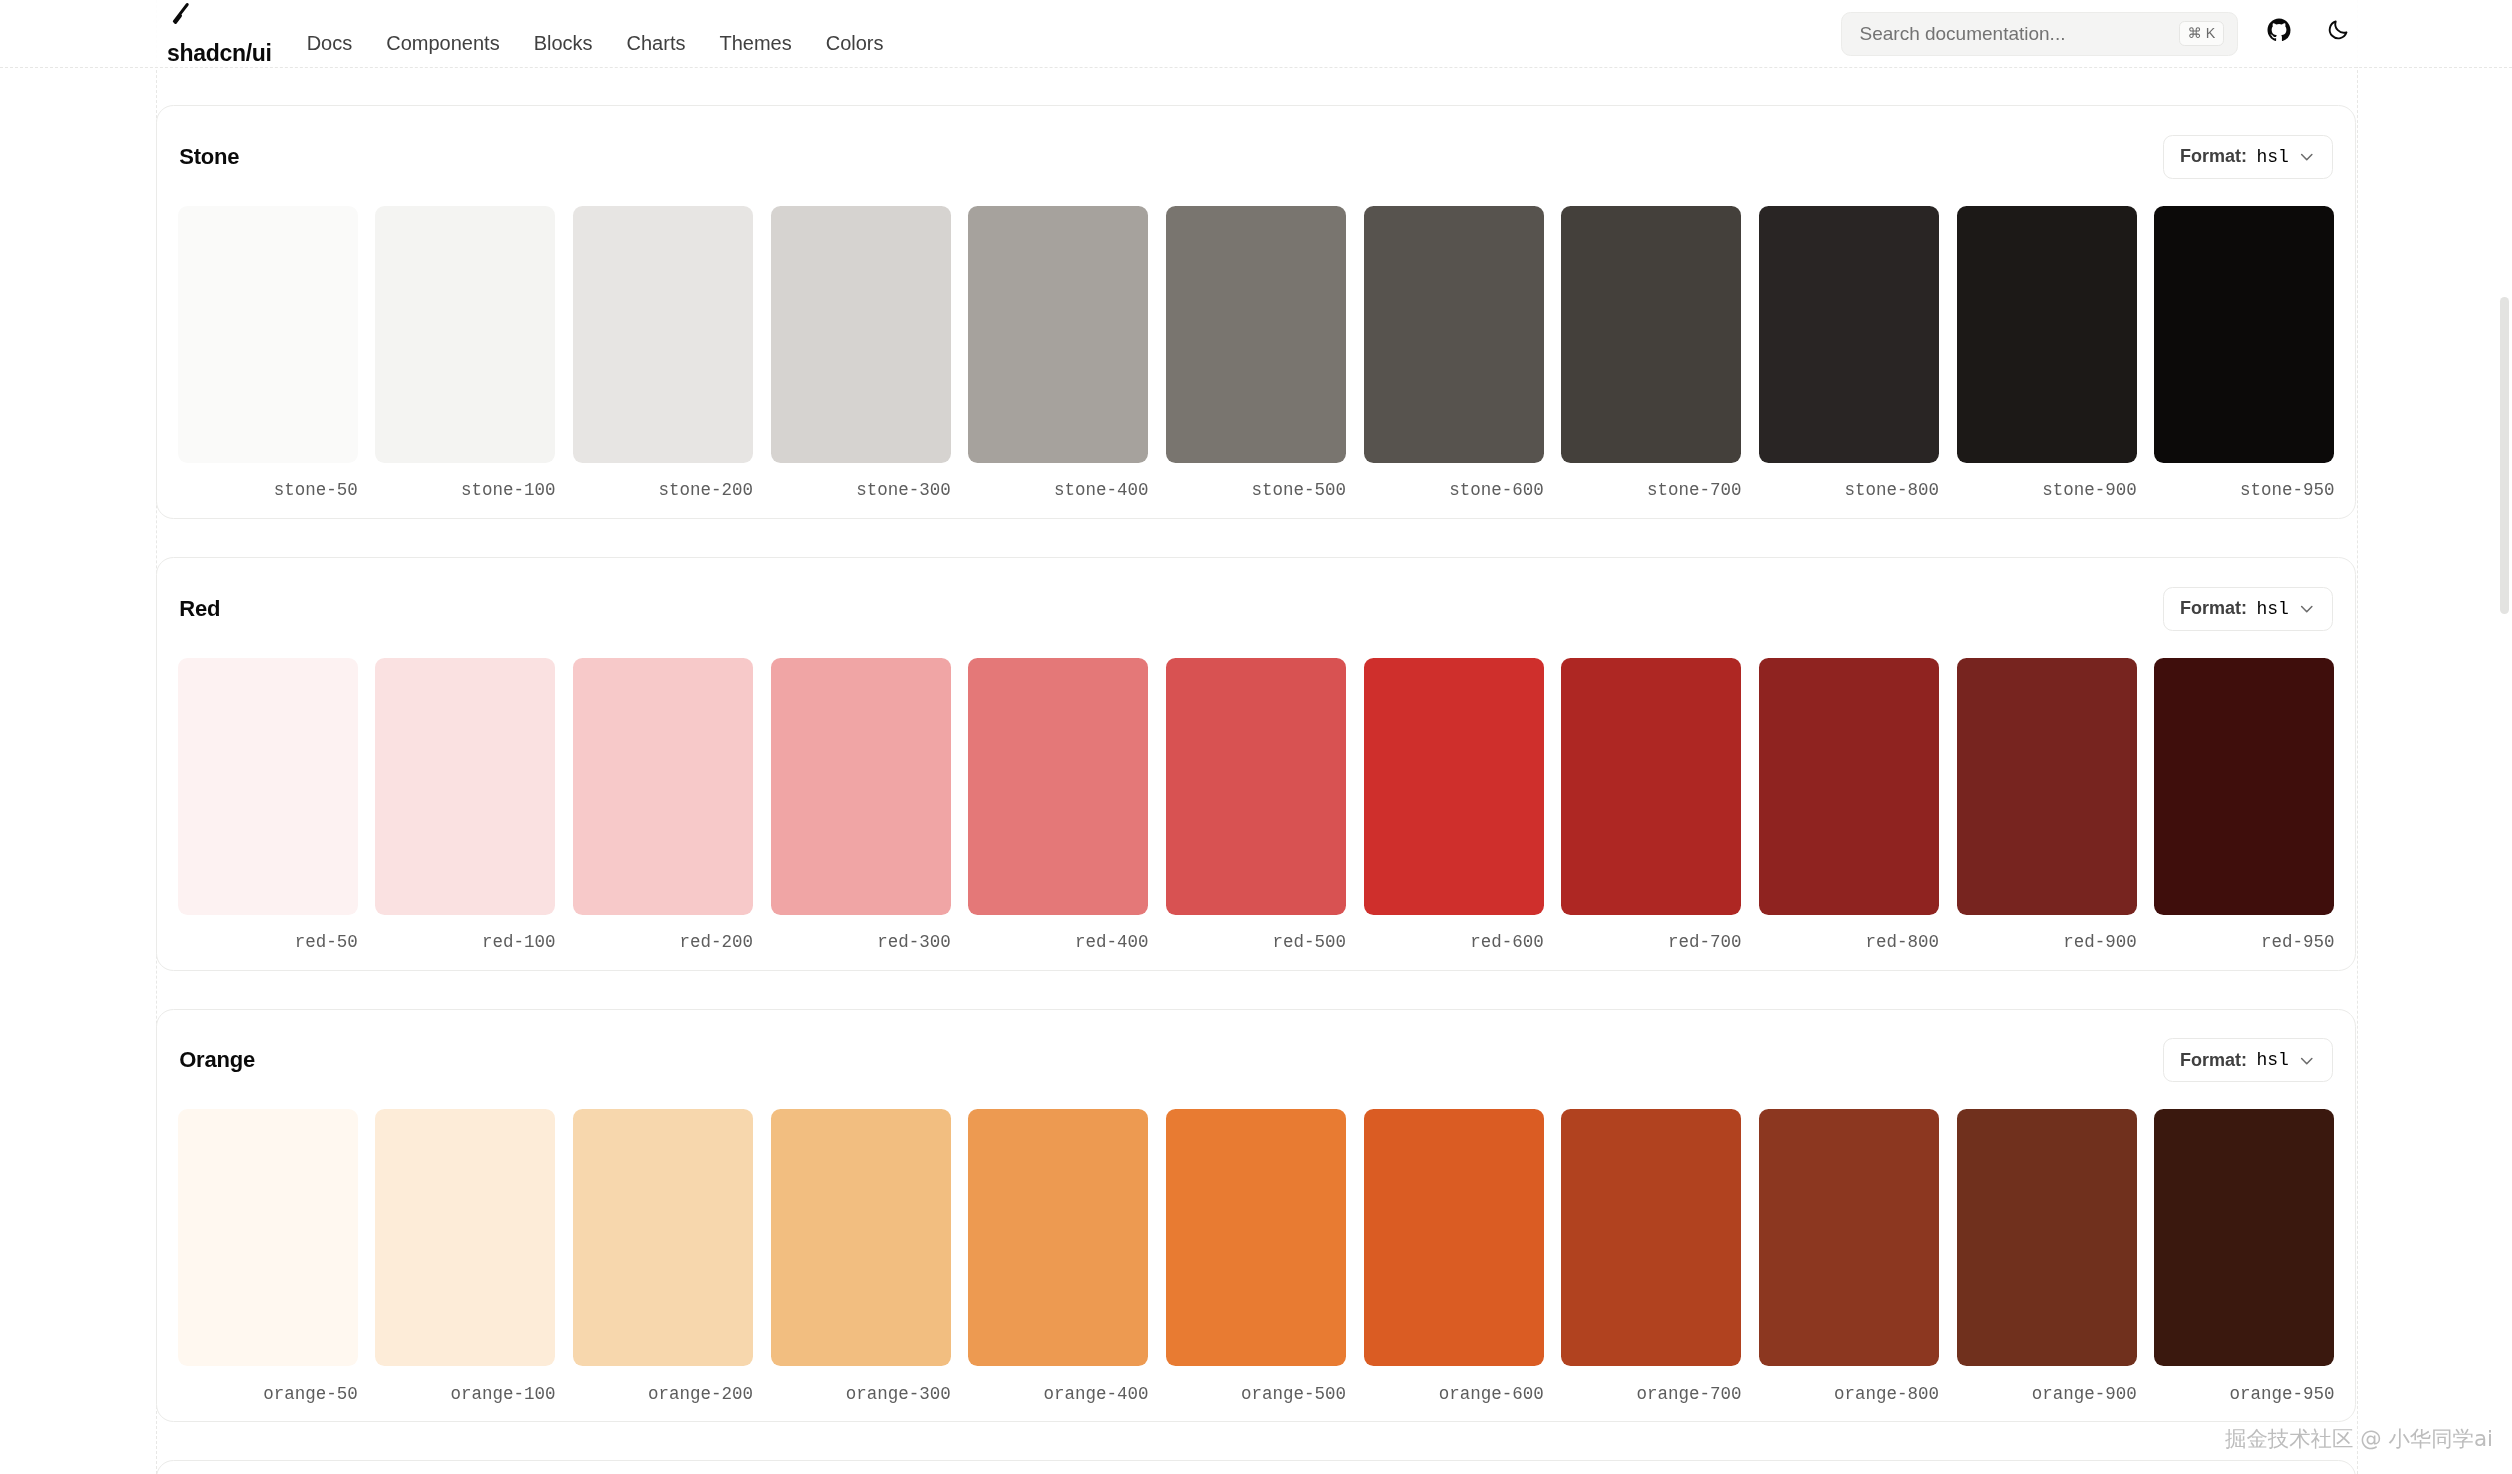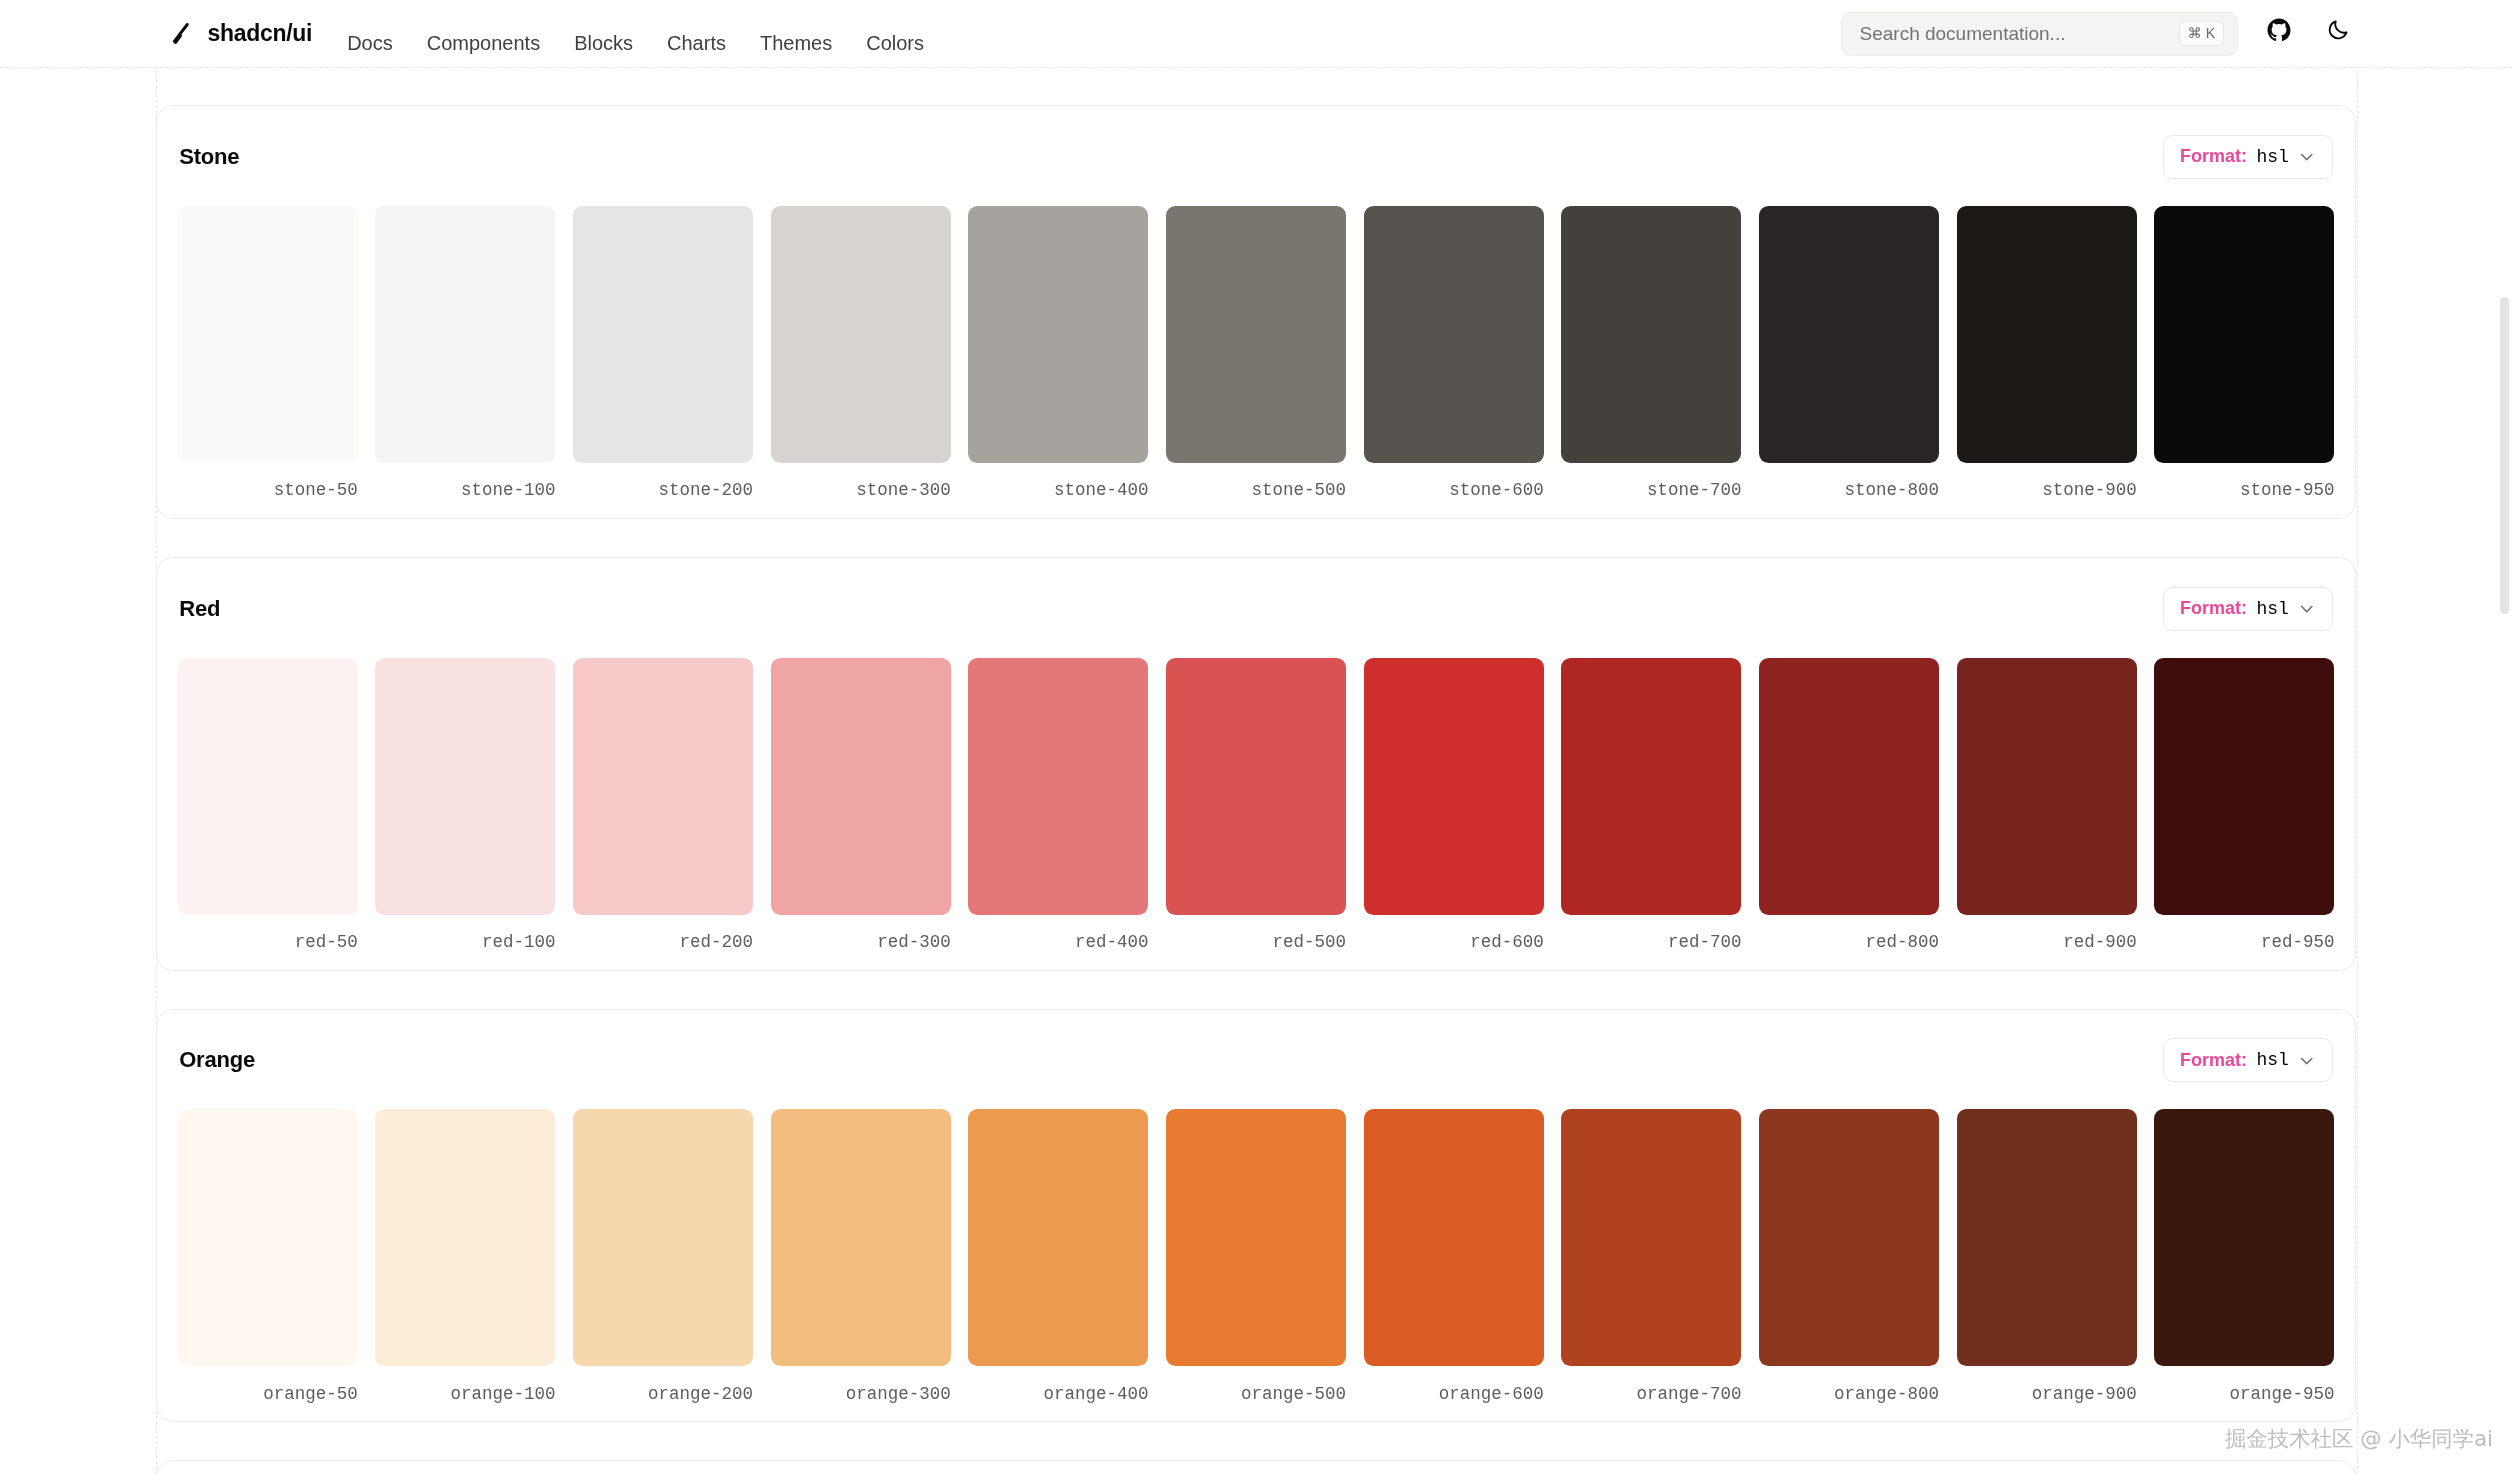--- a/index.html
+++ b/index.html
@@ -48,25 +48,25 @@
     height: 67px;
     display: flex;
     align-items: center;
     padding: 0 156px 0 167px;
     background: rgba(255,255,255,0.92);
     z-index: 5;
   }
 
   .brand {
     display: flex;
-    align-items: center;
     gap: 13.5px;
     margin-right: 35px;
     text-decoration: none;
     color: #0a0a0a;
+    flex-direction: column;
   }
 
   .brand-mark {
     width: 27px;
     height: 27px;
     display: block;
     flex: none;
   }
 
   .brand-name {
@@ -187,21 +187,21 @@
     background: #ffffff;
     border: 1.6px solid #e9e9e7;
     border-radius: 9.5px;
     cursor: pointer;
     white-space: nowrap;
   }
 
   .format-btn-label {
     font-size: 18px;
     font-weight: bold;
-    color: #ec4899;
+    color: #404040;
     font-family: "Liberation Sans", sans-serif;
   }
 
   .format-btn-value {
     font-size: 18px;
     color: #000000;
     font-family: "Liberation Mono", monospace;
   }
 
   .format-chevron { display: block; color: #6b6b6b; }

